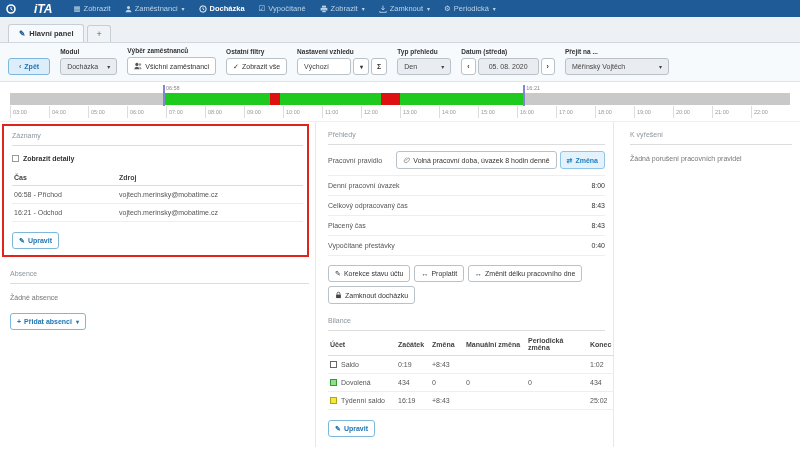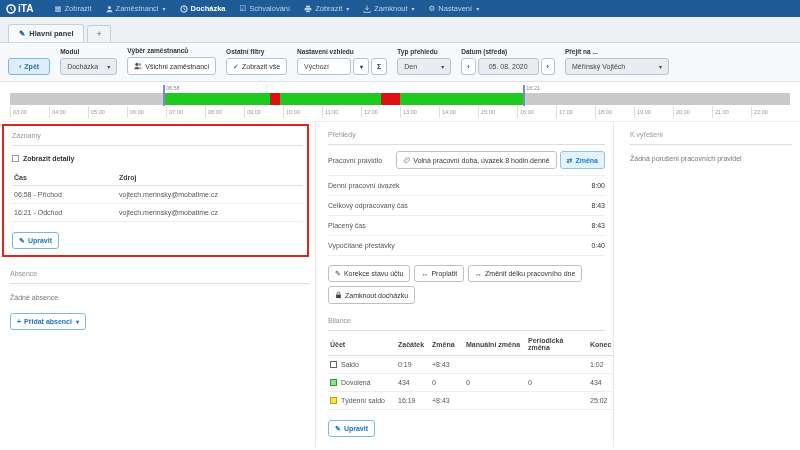--- a/index.html
+++ b/index.html
@@ -1,22 +1,22 @@
 <!DOCTYPE html>
 <html><head>
 <meta charset="utf-8">
 <style>
   * { margin:0; padding:0; box-sizing:border-box; }
   html,body { width:800px; height:450px; overflow:hidden; background:#fff;
     font-family:"Liberation Sans", sans-serif; color:#333; }
 
   
   .navbar { height:17px; background:#1e5b97; display:flex; align-items:center; padding:0 6px; }
-  .logo { display:flex; align-items:center; gap:2px; color:#fff; font-weight:bold; 
-    font-size:10px; margin-right:14px; }
+  .logo { display:flex; align-items:center; gap:18px; color:#fff; font-weight:bold; font-style:italic;
+    font-size:12px; margin-right:14px; }
   .logo svg { display:block; }
   .nav-item { display:flex; align-items:center; gap:3px; color:#bcd2e6; font-size:7.5px;
     padding:0 7px; height:17px; cursor:pointer; white-space:nowrap; }
   .nav-item .nicon { font-size:7.5px; line-height:1; }
   .nav-item svg { display:block; }
   .nav-item.active { color:#fff; font-weight:bold; }
   .caret { font-size:6px; margin-left:1px; }
 
   
   .tabbar { background:#eef1f4; border-bottom:1px solid #cfd8de; display:flex; align-items:flex-end;
@@ -118,42 +118,42 @@
   </div>
   <div class="nav-item active">
     <svg width="8" height="8" viewBox="0 0 10 10">
       <circle cx="5" cy="5" r="4" fill="none" stroke="#fff" stroke-width="1.2"></circle>
       <path d="M5 3v2.2l1.5 1" fill="none" stroke="#fff" stroke-width="1"></path>
     </svg>
     <span>Docházka</span>
   </div>
   <div class="nav-item">
     <span class="nicon">☑</span>
-    <span>Schvalování</span>
+    <span>Vypočítané</span>
   </div>
   <div class="nav-item">
     <svg width="8" height="8" viewBox="0 0 10 10">
       <rect x="2.5" y="0.8" width="5" height="2.4" fill="#bcd2e6"></rect>
       <rect x="0.8" y="3.6" width="8.4" height="3.4" fill="#bcd2e6"></rect>
       <rect x="2.5" y="6.4" width="5" height="2.8" fill="#bcd2e6" stroke="#1e5b97" stroke-width="0.6"></rect>
     </svg>
     <span>Zobrazit</span>
     <span class="caret">▾</span>
   </div>
   <div class="nav-item">
     <svg width="8" height="8" viewBox="0 0 10 10">
       <path d="M5 0.8v5M3 4l2 2.2L7 4" fill="none" stroke="#bcd2e6" stroke-width="1.1"></path>
       <path d="M1 7.5v1.7h8V7.5" fill="none" stroke="#bcd2e6" stroke-width="1.1"></path>
     </svg>
     <span>Zamknout</span>
     <span class="caret">▾</span>
   </div>
   <div class="nav-item">
     <span class="nicon">⚙</span>
-    <span>Nastavení</span>
+    <span>Periodická</span>
     <span class="caret">▾</span>
   </div>
 </div>
 
 <div class="tabbar">
   <div class="tab">
     <span class="ticon">✎</span>
     <span>Hlavní panel</span>
   </div>
   <div class="tab-add">+</div>

